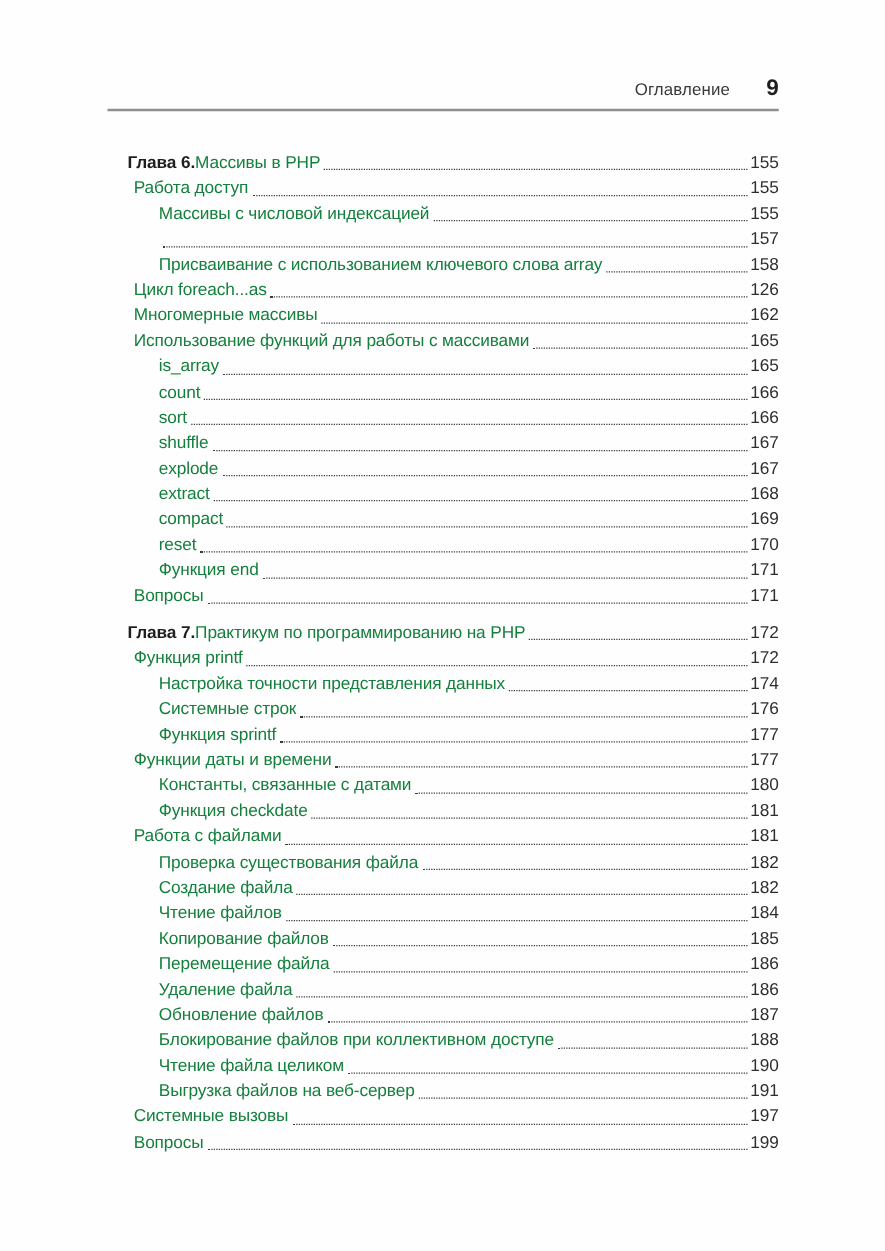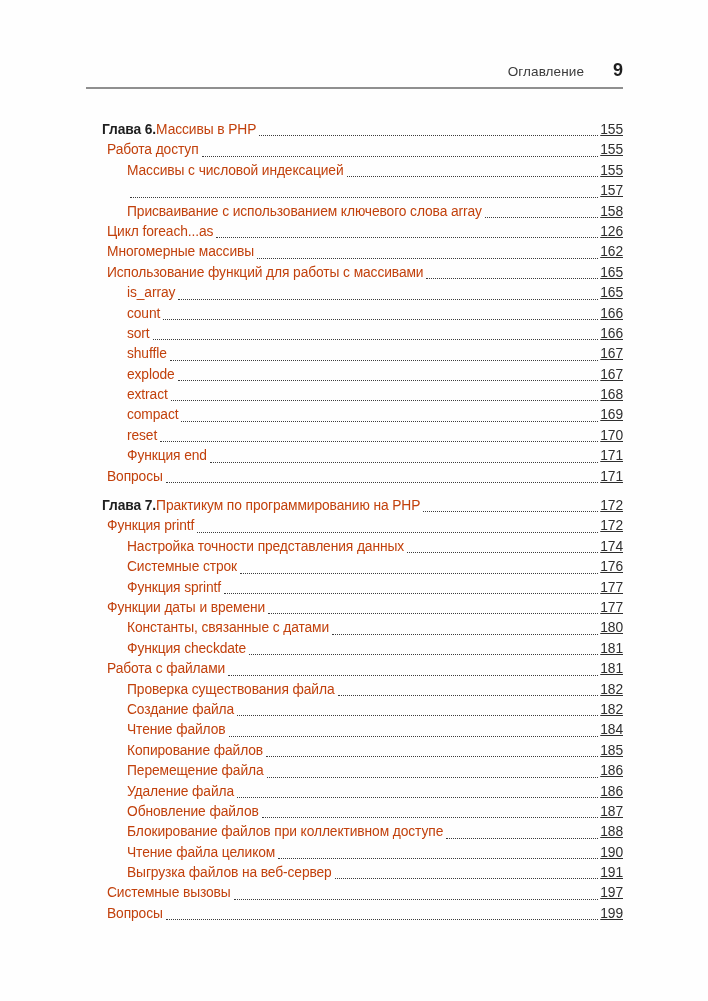--- a/index.html
+++ b/index.html
@@ -60,33 +60,32 @@
     white-space: nowrap;
   }
   .toc-row.lvl0 { padding-left: 16px; }
   .toc-row.lvl1 { padding-left: 21px; }
   .toc-row.lvl2 { padding-left: 41px; }
   .chapter-label {
     font-weight: bold;
     color: #1f1f1f;
   }
   .entry-title {
-    color: #c2410c;
+    color: #15803d;
   }
   .leader {
     flex: 1;
     align-self: flex-end;
     margin: 0 2px 4px 3px;
     border-bottom: 1px dotted #3c3c3c;
     min-width: 8px;
   }
   .pagenum {
     color: #2e2e2e;
     text-align: right;
-    text-decoration: underline;
   }
 </style>
 </head>
 <body>
 
 <div class="page">
   <div class="content">
     <div class="running-head">
       <span class="head-title">Оглавление</span>
       <span class="head-page">9</span>

